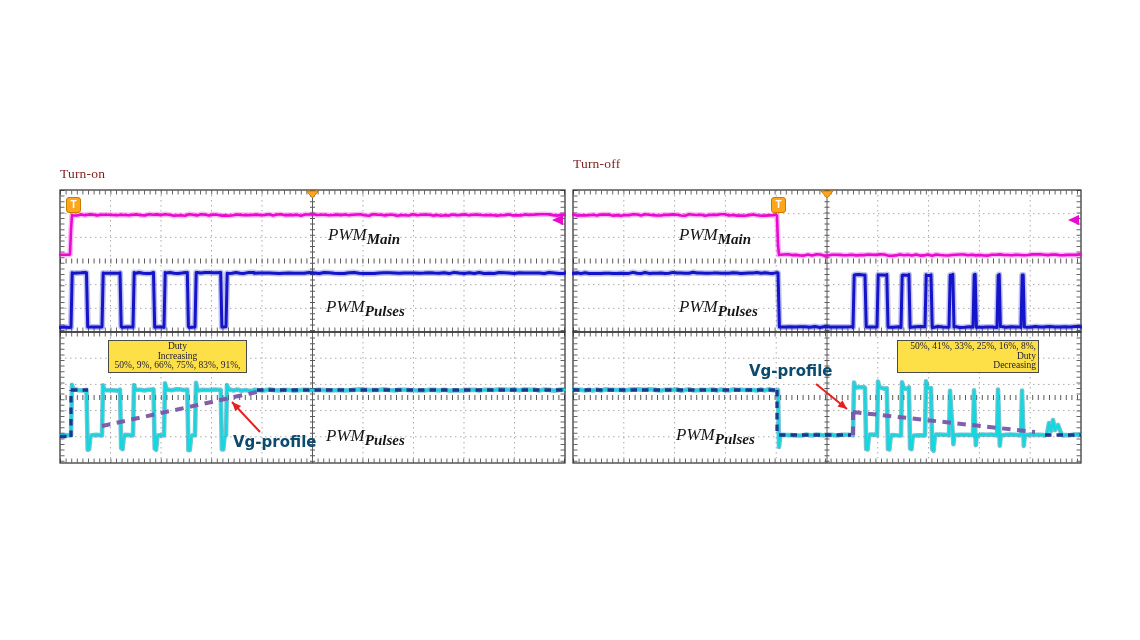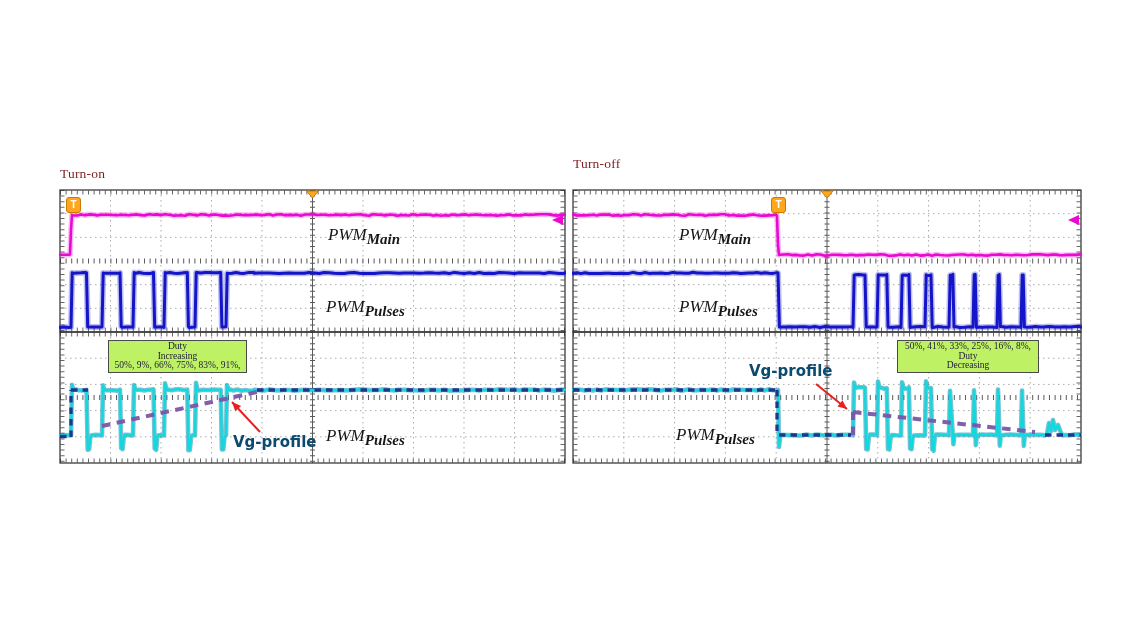--- a/index.html
+++ b/index.html
@@ -2,21 +2,21 @@
 <html><head>
 <meta charset="utf-8">
 <style>
   html,body{margin:0;padding:0;background:#fff;}
   #canvas{position:relative;width:1140px;height:640px;background:#ffffff;overflow:hidden;
           font-family:"Liberation Serif","DejaVu Serif",serif;}
   .panel-svg{position:absolute;}
   .title{position:absolute;font-size:13.5px;color:#7f1d1d;letter-spacing:.2px;}
   .pwm-label{position:absolute;font-style:italic;font-size:17px;color:#161616;white-space:nowrap;}
   .pwm-label sub{font-size:15px;font-weight:bold;font-style:italic;}
-  .duty-box{position:absolute;background:#bef264;border:1px solid #4a4a4a;
+  .duty-box{position:absolute;background:#fde047;border:1px solid #4a4a4a;
             text-align:center;font-size:9.5px;line-height:9.6px;color:#20203a;
             padding:1px 2px;white-space:nowrap;}
   .vg-label{position:absolute;font-family:"DejaVu Sans","Liberation Sans",sans-serif;
             font-weight:bold;font-size:15px;color:#0c4a6e;white-space:nowrap;}
   .trig-badge{position:absolute;width:13px;height:14px;background:#ffa61c;border:1px solid #c77c00;
               border-radius:3px;color:#fff;font-family:"Liberation Sans",sans-serif;
               font-weight:bold;font-size:10px;line-height:14px;text-align:center;}
 </style>
 </head>
 <body>
@@ -155,21 +155,21 @@
   </div>
   <div class="pwm-label" style="left:676px;top:425px;">
     <span>PWM</span><sub>Pulses</sub>
   </div>
 
   <div class="duty-box" style="left:108px;top:340px;width:133px;">
     <div>Duty</div>
     <div>Increasing</div>
     <div>50%, 9%, 66%, 75%, 83%, 91%,</div>
   </div>
-  <div class="duty-box" style="left:897px;top:340px;width:136px;">
+  <div class="duty-box" style="left:897px;top:340px;width:136px;text-align:right;">
     <div>50%, 41%, 33%, 25%, 16%, 8%,</div>
     <div>Duty</div>
     <div>Decreasing</div>
   </div>
 
   <div class="vg-label" style="left:233px;top:433px;">Vg-profile</div>
   <div class="vg-label" style="left:749px;top:362px;">Vg-profile</div>
 </div>
 
 </body></html>

